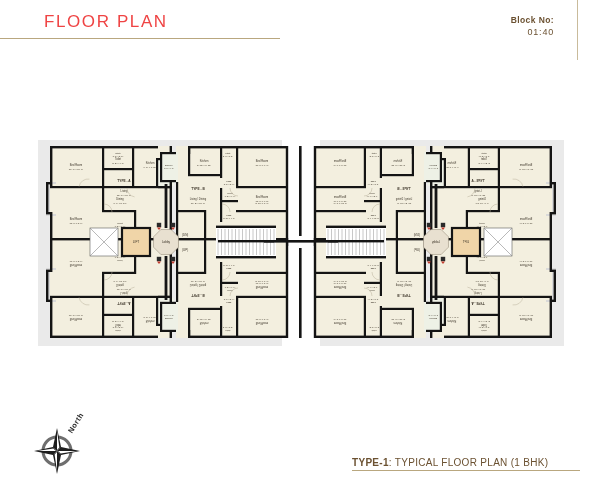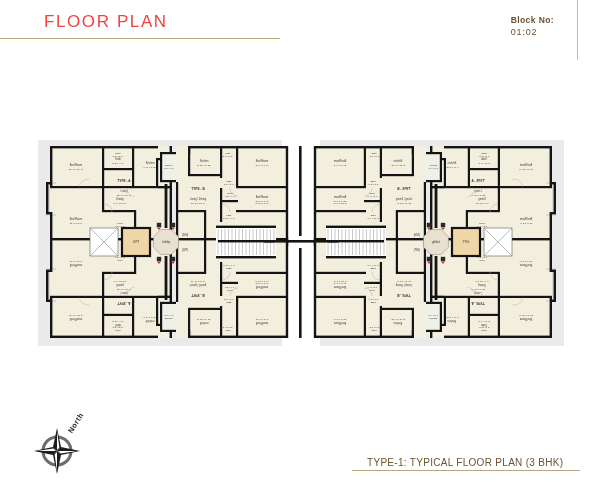--- a/index.html
+++ b/index.html
@@ -4,50 +4,50 @@
 <title>Floor Plan</title>
 <style>
   html,body{margin:0;padding:0;background:#ffffff;}
   body{width:600px;height:485px;position:relative;overflow:hidden;
        font-family:"Liberation Sans",sans-serif;color:#4a3a23;}
 
   
   .hdr-title{position:absolute;left:44px;top:12px;font-size:17px;letter-spacing:1.6px;
              color:#ef4444;font-family:"Liberation Sans",sans-serif;font-weight:400;}
   .hdr-rule{position:absolute;left:0;top:38px;width:280px;height:1px;background:#b9a77f;}
-  .blk{position:absolute;right:46px;top:14px;text-align:left;line-height:1.45;}
+  .blk{position:absolute;right:46px;top:14px;text-align:right;line-height:1.45;}
   .blk-lbl{font-size:8.5px;font-weight:bold;color:#6b5131;letter-spacing:.4px;}
   .blk-val{font-size:9px;color:#6b5131;letter-spacing:.8px;}
   .edge-r{position:absolute;right:22px;top:0;width:1px;height:60px;background:#c9bb9b;}
 
   
   .cap{position:absolute;left:352px;top:452px;width:228px;}
   .cap-txt{font-size:10px;color:#6b5131;letter-spacing:.3px;white-space:nowrap;}
-  .cap-txt b{font-weight:normal;margin-left:15px;}
+  .cap-txt b{font-weight:bold;}
   .cap-rule{position:absolute;left:352px;top:470px;width:228px;height:1px;background:#b9a77f;}
 
   
   .compass{position:absolute;left:30px;top:425px;width:56px;height:52px;}
   .north-lbl{position:absolute;left:66px;top:430px;font-size:7.5px;font-weight:bold;
              color:#2b2b2b;transform:rotate(-58deg);transform-origin:left top;letter-spacing:.5px;}
 
   
   #plan{position:absolute;left:28px;top:126px;width:546px;height:232px;}
   #plan svg{display:block;}
 </style>
 </head>
 <body>
 
 <div class="hdr-title">FLOOR PLAN</div>
 <div class="hdr-rule"></div>
 <div class="edge-r"></div>
 
 <div class="blk">
   <div class="blk-lbl">Block No:</div>
-  <div class="blk-val">01:02</div>
+  <div class="blk-val">01:40</div>
 </div>
 
 <div id="plan">
     <svg width="546" height="232" viewBox="0 0 546 232">
       <rect x="10" y="14" width="244" height="206" fill="#d9d9d9" opacity="0.55"></rect>
       <rect x="292" y="14" width="244" height="206" fill="#d9d9d9" opacity="0.55"></rect>
       <g transform="translate(10,0)">
         <g transform="translate(8,16) scale(1,1)">
           <rect x="4" y="4" width="122" height="100" fill="#f3efdf" stroke="none"></rect>
           <rect x="0" y="40" width="10" height="34" fill="#d9d9d9" stroke="none"></rect>
@@ -537,15 +537,15 @@
       <path d="M27 6 L29.4 22.4 L27 25 Z"></path>
       <path d="M27 46 L24.6 29.6 L27 27 Z"></path>
       <path d="M7 26 L23.4 23.6 L26 26 Z"></path>
       <path d="M47 26 L30.6 28.4 L28 26 Z"></path>
     </g>
   </svg>
 </div>
 <div class="north-lbl">North</div>
 
 <div class="cap">
-  <span class="cap-txt"><b>TYPE-1</b><span>: TYPICAL FLOOR PLAN (3 BHK)</span></span>
+  <span class="cap-txt"><b>TYPE-1</b><span>: TYPICAL FLOOR PLAN (1 BHK)</span></span>
 </div>
 <div class="cap-rule"></div>
 
 </body></html>

